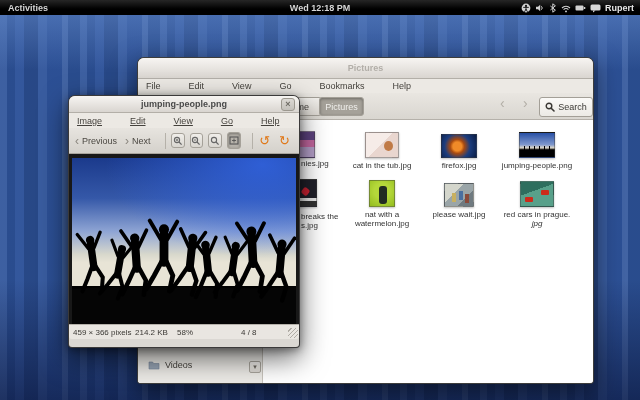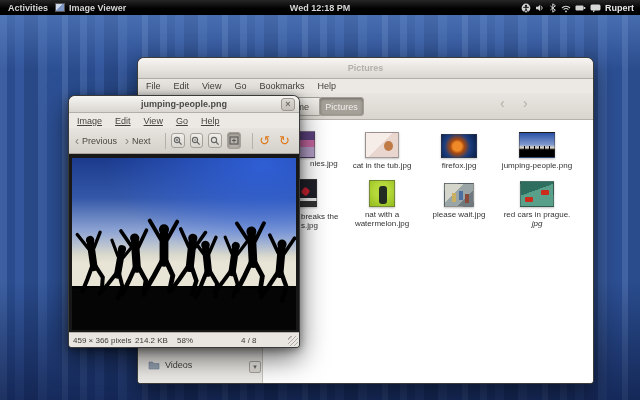--- a/index.html
+++ b/index.html
@@ -31,21 +31,21 @@
   #tray { right:6px; gap:9px; }
   #tray svg { display:block; }
   #username { color:#e6e6e6; }
 
   
   .window { position:absolute; border:1px solid rgba(30,30,30,0.85); border-radius:7px 7px 4px 4px;
     background:#ebe8e3; }
   .titlebar { position:absolute; top:0; left:0; right:0; height:21px; border-radius:6px 6px 0 0;
     background:linear-gradient(#f7f5f2,#d9d5d0); border-bottom:1px solid #b3afa8;
     display:flex; align-items:center; justify-content:center; font-size:9px; font-weight:bold; }
-  .menubar { display:flex; align-items:center; gap:13px; padding-left:8px; font-size:9px; color:#45423d;
+  .menubar { display:flex; align-items:center; gap:28px; padding-left:8px; font-size:9px; color:#45423d;
     background:#ece9e4; }
   .menubar span { cursor:default; }
 
   
   #files-window { left:137px; top:57px; width:457px; height:327px; z-index:10;
     box-shadow:0 8px 26px rgba(0,0,0,0.55); }
   #fm-title { color:#b2aea8; }
   #fm-menubar { position:absolute; top:21px; left:0; right:0; height:14px; }
   #fm-toolbar { position:absolute; top:35px; left:0; right:0; height:27px;
     background:linear-gradient(#e9e6e1,#d9d6d0); border-bottom:1px solid #b5b1aa; }
@@ -102,21 +102,21 @@
     display:flex; align-items:center; padding-left:6px; font-size:9px; color:#4b4842; }
   .tb-nav { display:flex; align-items:center; gap:3px; margin-right:8px; }
   .tb-nav .chev { color:#8a867e; font-size:12px; line-height:10px; }
   .tb-sep { width:1px; height:16px; background:#b5b1a9; margin:0 6px; }
   .sq-btn { width:17px; height:15px; border:1px solid #a5a199; border-radius:3px; margin-right:5px;
     background:linear-gradient(#f0eeea,#d9d6d0); display:flex; align-items:center; justify-content:center; }
   .sq-btn.pressed { background:#b6b2aa; box-shadow:inset 0 1px 3px rgba(0,0,0,0.35); width:19px; height:17px; }
   .rot-btn { font-size:13px; color:#e07818; margin-right:9px; line-height:13px; }
   #vw-image-area { position:absolute; top:58px; left:0; right:0; height:180px; background:#181818;
     display:flex; align-items:center; justify-content:center; }
-  #vw-statusbar { position:absolute; bottom:0; left:0; right:0; height:15px; background:#e9e6e1;
+  #vw-statusbar { position:absolute; bottom:8px; left:0; right:0; height:15px; background:#e9e6e1;
     border-top:1px solid #b5b1aa; font-size:8px; color:#3a3834; border-radius:0 0 3px 3px; }
   #vw-statusbar span { position:absolute; top:3px; }
   #st-dims { left:4px; } #st-size { left:66px; } #st-zoom { left:108px; } #st-index { left:172px; }
   #resize-grip { position:absolute; right:1px; bottom:1px; width:10px; height:10px;
     background:repeating-linear-gradient(135deg, transparent 0 2px, #b0aca5 2px 3px); }
 </style>
 </head>
 <body>
 
 <div id="screen">
@@ -132,40 +132,47 @@
       <span>View</span>
       <span>Go</span>
       <span>Bookmarks</span>
       <span>Help</span>
     </div>
     <div id="fm-toolbar">
       <div class="crumb" id="crumb-home">Home</div>
       <div class="crumb" id="crumb-pictures">Pictures</div>
       <div class="nav-chev" id="fm-back">‹</div>
       <div class="nav-chev" id="fm-forward">›</div>
+      <div id="fm-search">
+        <svg width="10" height="10" viewBox="0 0 10 10">
+          <circle cx="4" cy="4" r="2.8" fill="none" stroke="#3a3834" stroke-width="1.4"></circle>
+          <line x1="6.2" y1="6.2" x2="9" y2="9" stroke="#3a3834" stroke-width="1.6" stroke-linecap="round"></line>
+        </svg>
+        <span>Search</span>
+      </div>
     </div>
     <div id="fm-content">
       <div id="fm-sidebar">
         <div id="sidebar-videos">
           <svg width="12" height="10" viewBox="0 0 12 10">
             <path d="M1,2 L4.6,2 L5.6,3.5 L11,3.5 L11,9 L1,9 Z" fill="#98a5b5" stroke="#76859a" stroke-width="0.6"></path>
           </svg>
           <span>Videos</span>
         </div>
         <div id="sidebar-scroll-btn">
           <span>▾</span>
         </div>
       </div>
 
       <div class="file" style="left:129px; top:8px;">
         <div class="thumb-wrap">
             <div class="thumb th-ponies"></div>
           </div>
       </div>
-      <div class="frag-label" style="top:39px;padding-left:9px;">nies.jpg</div>
+      <div class="frag-label" style="top:39px;">nies.jpg</div>
 
       <div class="file" style="left:283px; top:8px;">
         <div class="thumb-wrap">
             <div class="thumb th-firefox"></div>
           </div>
         <div class="fname">firefox.jpg</div>
       </div>
       <div class="file" style="left:206px; top:8px;">
         <div class="thumb-wrap">
             <div class="thumb th-cat">
@@ -318,24 +325,20 @@
       <span id="st-dims">459 × 366 pixels</span>
       <span id="st-size">214.2 KB</span>
       <span id="st-zoom">58%</span>
       <span id="st-index">4 / 8</span>
       <div id="resize-grip"></div>
     </div>
   </div>
 
   <div id="topbar">
     <div class="tb-item" id="activities">Activities</div>
-    <div class="tb-item" id="appmenu">
-      <div id="app-icon"></div>
-      <span>Image Viewer</span>
-    </div>
     <div class="tb-item" id="clock">Wed 12:18 PM</div>
     <div class="tb-item" id="tray">
       <svg width="10" height="10" viewBox="0 0 10 10">
         <circle cx="5" cy="5" r="4.4" fill="#d2d2d2"></circle>
         <circle cx="5" cy="2.9" r="1.1" fill="#111"></circle>
         <path d="M2.6,4.4 L7.4,4.4 M5,4.2 L5,6.4 M5,6.4 L3.6,8.6 M5,6.4 L6.4,8.6" stroke="#111" stroke-width="0.9" fill="none" stroke-linecap="round"></path>
       </svg>
       <svg width="10" height="10" viewBox="0 0 10 10">
         <polygon points="1,3.8 3,3.8 5.2,1.8 5.2,8.2 3,6.2 1,6.2" fill="#d2d2d2"></polygon>
         <path d="M6.4,3.3 Q8.1,5 6.4,6.7" stroke="#d2d2d2" stroke-width="1" fill="none"></path>

